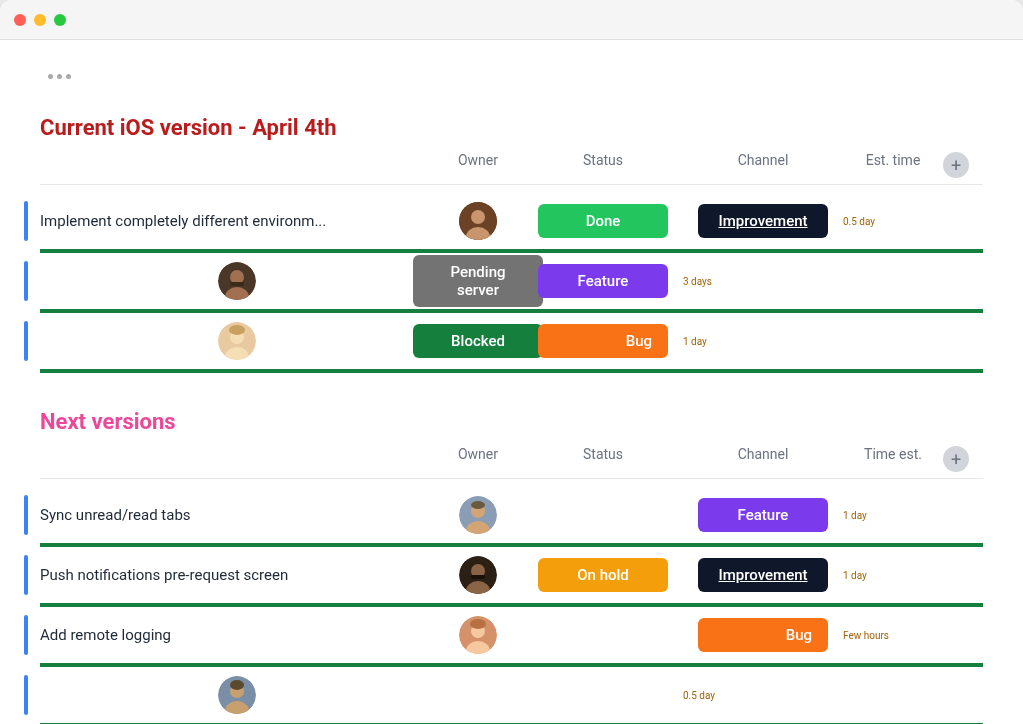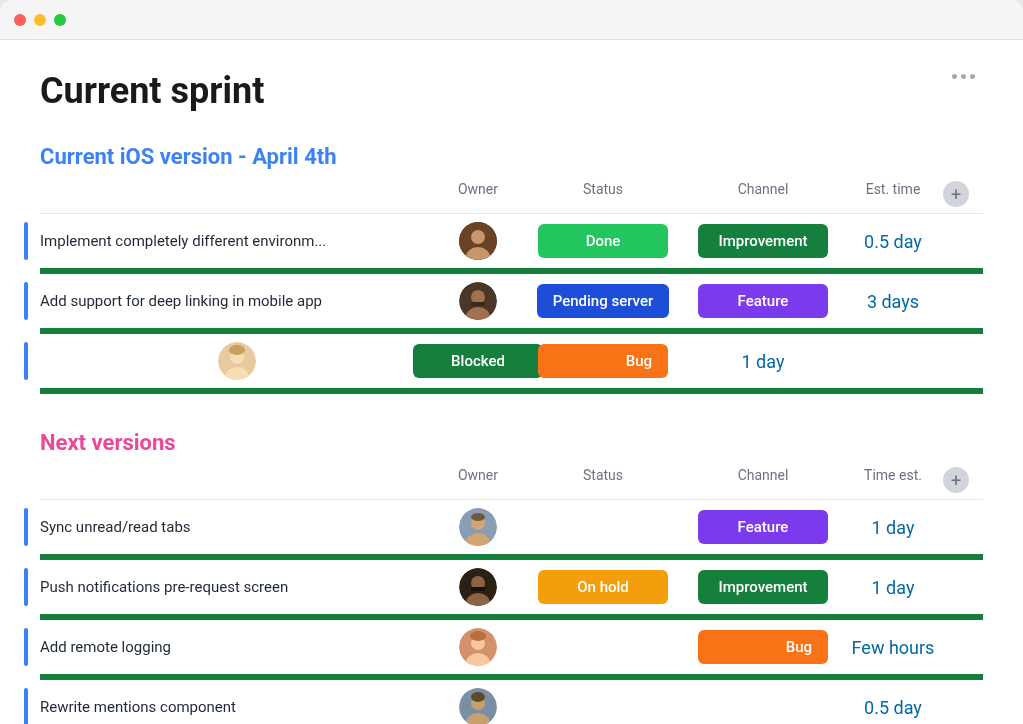--- a/index.html
+++ b/index.html
@@ -82,52 +82,52 @@
       display: flex;
       align-items: center;
       margin-bottom: 12px;
     }
 
     .section-title {
       font-size: 22px;
       font-weight: 700;
     }
 
-    .section-title-blue { color: #3b82f6; }
+    .section-title-blue { color: #b91c1c; }
     .section-title-navy { color: #ec4899; }
 
     .table-wrapper {
       width: 100%;
     }
 
     .col-headers {
       display: grid;
       grid-template-columns: 1fr 90px 160px 160px 100px 40px;
       padding: 0 0 6px 0;
       border-bottom: 1px solid #e5e7eb;
-      margin-bottom: 0;
+      margin-bottom: 8px;
     }
 
     .col-header {
       font-size: 14px;
       color: #6b7280;
       font-weight: 400;
       text-align: center;
     }
 
     .col-header:first-child {
       text-align: left;
     }
 
     .table-row {
       display: grid;
       grid-template-columns: 1fr 90px 160px 160px 100px 40px;
       align-items: center;
       min-height: 60px;
-      border-bottom: 6px solid #15803d;
+      border-bottom: 4px solid #15803d;
       position: relative;
     }
 
     .table-row::before {
       content: '';
       position: absolute;
       left: -16px;
       top: 8px;
       bottom: 8px;
       width: 4px;
@@ -169,42 +169,41 @@
       padding: 8px 16px;
       border-radius: 6px;
       font-size: 15px;
       font-weight: 500;
       color: #fff;
       min-width: 130px;
       text-align: center;
     }
 
     .badge-done { background: #22c55e; }
-    .badge-pending { background: #1d4ed8; }
+    .badge-pending { background: #737373; }
     .badge-blocked { background: #15803d; }
     .badge-on-hold { background: #f59e0b; }
 
     .channel-badge {
       padding: 8px 16px;
       border-radius: 6px;
       font-size: 15px;
       font-weight: 500;
       color: #fff;
       min-width: 130px;
       text-align: center;
     }
 
-    .channel-improvement { background: #15803d; }
+    .channel-improvement { background: #0f172a; text-decoration: underline; }
     .channel-feature { background: #7c3aed; }
     .channel-bug { background: #f97316; text-align: right; }
 
     .time-cell {
-      text-align: center;
-      font-size: 18px;
-      color: #0369a1;
+      font-size: 10px;
+      color: #a16207;
     }
 
     .add-icon-header {
       width: 26px;
       height: 26px;
       border-radius: 50%;
       background: #d1d5db;
       display: flex;
       align-items: center;
       justify-content: center;
@@ -218,21 +217,20 @@
 
 <div class="window">
   <div class="title-bar">
     <div class="traffic-light tl-red"></div>
     <div class="traffic-light tl-yellow"></div>
     <div class="traffic-light tl-green"></div>
   </div>
 
   <div class="content">
     <div class="page-header">
-      <h1 class="page-title">Current sprint</h1>
       <div class="more-btn">
         <div class="dot"></div>
         <div class="dot"></div>
         <div class="dot"></div>
       </div>
     </div>
 
     <div class="section">
       <div class="section-header">
         <span class="section-title section-title-blue">Current iOS version - April 4th</span>
@@ -263,21 +261,20 @@
             <span class="badge badge-done">Done</span>
           </div>
           <div class="channel-cell">
             <span class="channel-badge channel-improvement">Improvement</span>
           </div>
           <div class="time-cell">0.5 day</div>
           <div></div>
         </div>
 
         <div class="table-row">
-          <div class="row-title">Add support for deep linking in mobile app</div>
           <div class="owner-cell">
             <div class="avatar">
               <svg width="38" height="38" viewBox="0 0 38 38" xmlns="http://www.w3.org/2000/svg">
                 <circle cx="19" cy="19" r="19" fill="#4a3728"></circle>
                 <circle cx="19" cy="15" r="7" fill="#a07050"></circle>
                 <ellipse cx="19" cy="35" rx="12" ry="10" fill="#a07050"></ellipse>
                 <rect x="12" y="20" width="14" height="4" rx="2" fill="#3a2a1a"></rect>
               </svg>
             </div>
           </div>
@@ -387,21 +384,20 @@
           <div class="status-cell">
           </div>
           <div class="channel-cell">
             <span class="channel-badge channel-bug">Bug</span>
           </div>
           <div class="time-cell">Few hours</div>
           <div></div>
         </div>
 
         <div class="table-row">
-          <div class="row-title">Rewrite mentions component</div>
           <div class="owner-cell">
             <div class="avatar">
               <svg width="38" height="38" viewBox="0 0 38 38" xmlns="http://www.w3.org/2000/svg">
                 <circle cx="19" cy="19" r="19" fill="#7a8fa6"></circle>
                 <circle cx="19" cy="15" r="7" fill="#c8a070"></circle>
                 <ellipse cx="19" cy="35" rx="12" ry="10" fill="#c8a070"></ellipse>
                 <ellipse cx="19" cy="9" rx="7" ry="5" fill="#5a4a2e"></ellipse>
               </svg>
             </div>
           </div>

